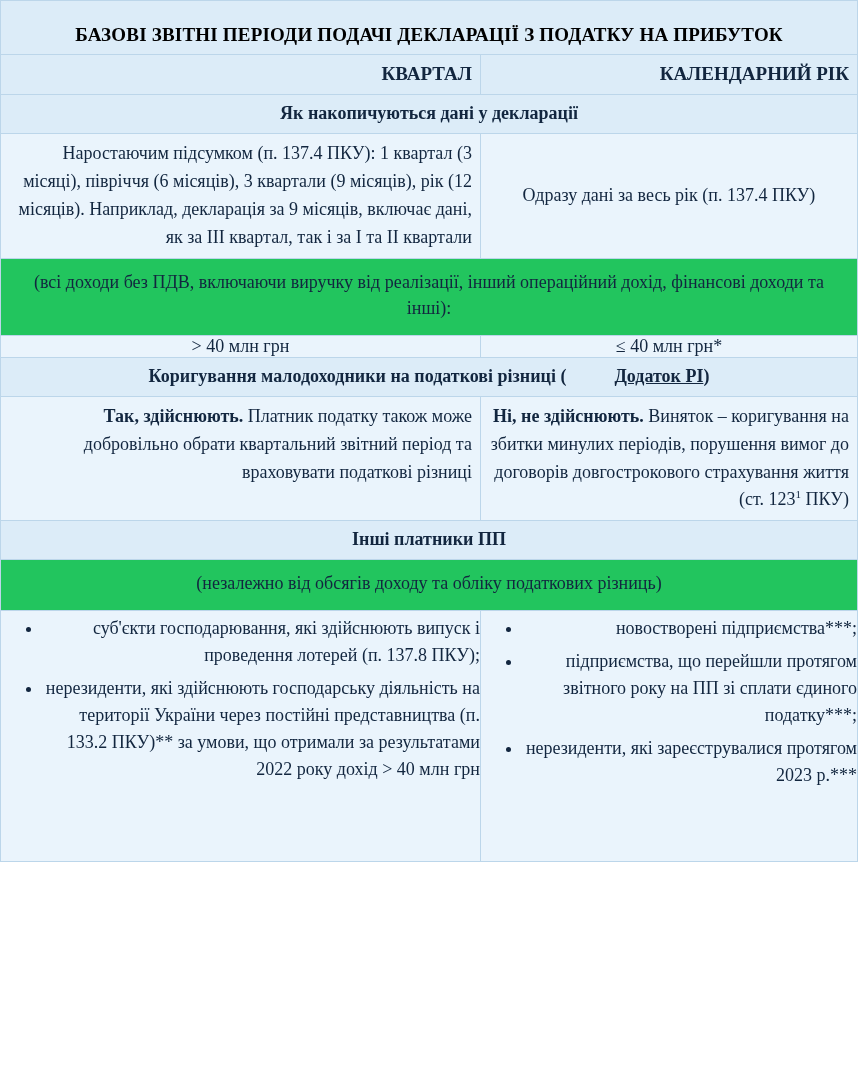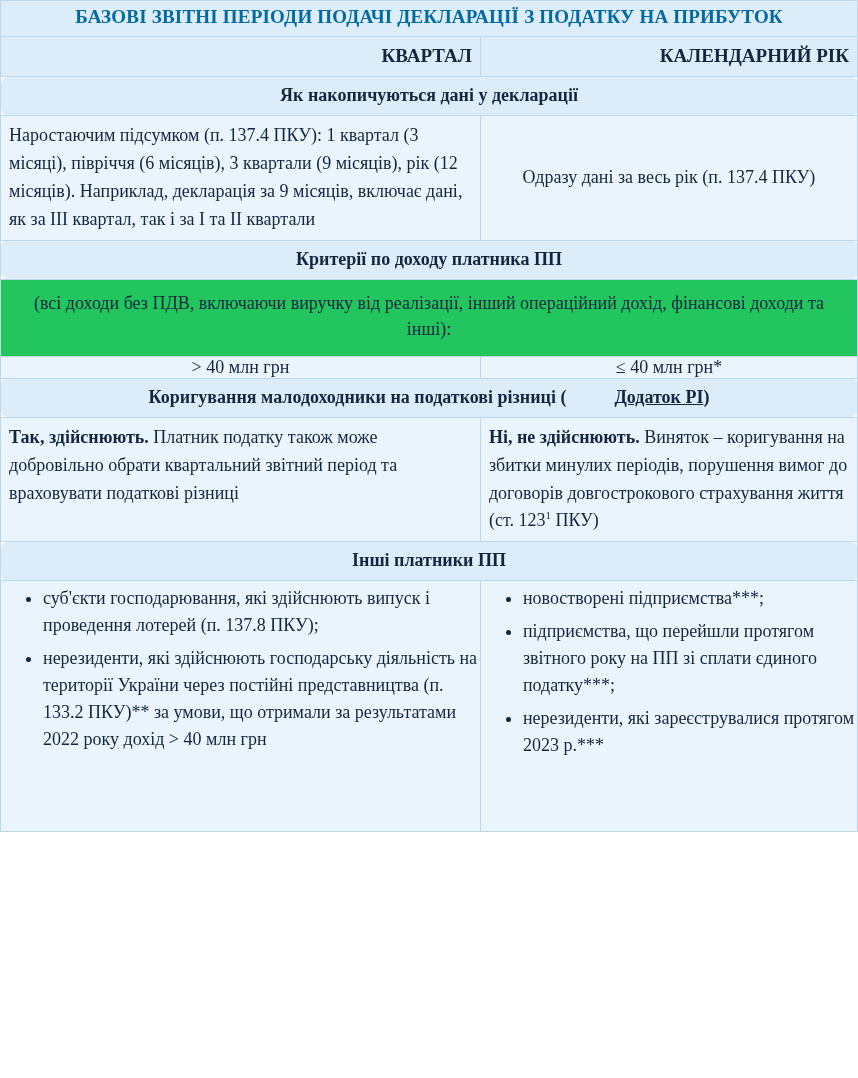--- a/index.html
+++ b/index.html
@@ -24,22 +24,22 @@
   }
   .cell {
     padding: 6px 8px;
   }
   .row-title td {
     background: #dcecf8;
     text-align: center;
     font-weight: bold;
     font-size: 19px;
     letter-spacing: .2px;
-    padding: 5px 8px 8px 8px;
-    color: #0369a1;
+    padding: 23px 8px 8px 8px;
+    color: #000000;
   }
   .row-sub td {
     background: #dcecf8;
     text-align: right;
     font-weight: bold;
     font-size: 19px;
     padding: 8px 8px 9px 8px;
   }
   .row-sub2 td {
     background: #dcecf8;
@@ -47,34 +47,34 @@
     font-weight: bold;
     font-size: 16px;
     padding: 8px 8px 9px 8px;
   }
   .band td {
     background: #dcecf8;
     text-align: center;
     font-weight: bold;
     font-size: 18px;
     padding: 8px 8px 9px 8px;
-    border-radius: 7px;
   }
   .band-soft td {
     background: #22c55e;
     text-align: center;
     font-size: 18px;
     font-weight: normal;
     padding: 10px 26px 14px 26px;
     line-height: 1.45;
   }
   .body-cell {
     background: #eaf4fc;
     font-size: 18px;
     line-height: 1.55;
+    text-align: right;
   }
   .body-cell.center {
     text-align: center;
   }
   .body-cell.middle {
     vertical-align: middle;
   }
   .value-cell {
     background: #eaf4fc;
     font-size: 18px;
@@ -127,23 +127,20 @@
     </tr>
     <tr>
       <td class="body-cell">
         <div class="cell">Наростаючим підсумком (п. 137.4 ПКУ): 1 квартал (3 місяці), півріччя (6 місяців), 3 квартали (9 місяців), рік (12 місяців). Наприклад, декларація за 9 місяців, включає дані, як за III квартал, так і за I та II квартали</div>
       </td>
       <td class="body-cell center middle">
         <div class="cell">Одразу дані за весь рік (п. 137.4 ПКУ)</div>
       </td>
     </tr>
 
-    <tr class="band">
-      <td colspan="2">Критерії по доходу платника ПП</td>
-    </tr>
     <tr class="band-soft">
       <td colspan="2">(всі доходи без ПДВ, включаючи виручку від реалізації, інший операційний дохід, фінансові доходи та інші):</td>
     </tr>
     <tr>
       <td class="value-cell">&gt; 40 млн грн</td>
       <td class="value-cell">≤ 40 млн грн*</td>
     </tr>
 
     <tr class="band">
       <td colspan="2">
@@ -159,20 +156,23 @@
       <td class="body-cell">
         <div class="cell">
           <span class="b">Ні, не здійснюють.</span><span> Виняток – коригування на збитки минулих періодів, порушення вимог до договорів довгострокового страхування життя (ст. 123</span><sup>1</sup><span> ПКУ)</span>
         </div>
       </td>
     </tr>
 
     <tr class="band">
       <td colspan="2">Інші платники ПП</td>
     </tr>
+    <tr class="band-soft">
+      <td colspan="2">(незалежно від обсягів доходу та обліку податкових різниць)</td>
+    </tr>
     <tr>
       <td class="body-cell tall">
         <ul class="bullets">
           <li>суб'єкти господарювання, які здійснюють випуск і проведення лотерей (п. 137.8 ПКУ);</li>
           <li>нерезиденти, які здійснюють господарську діяльність на території України через постійні представництва (п. 133.2 ПКУ)** за умови, що отримали за результатами 2022 року дохід &gt; 40 млн грн</li>
         </ul>
       </td>
       <td class="body-cell tall">
         <ul class="bullets">
           <li>новостворені підприємства***;</li>

